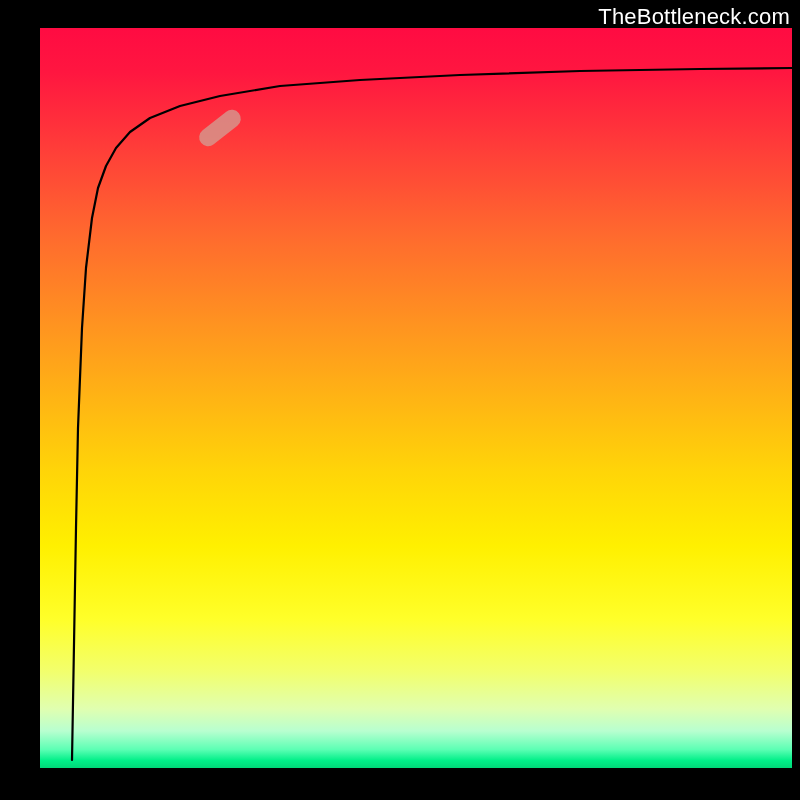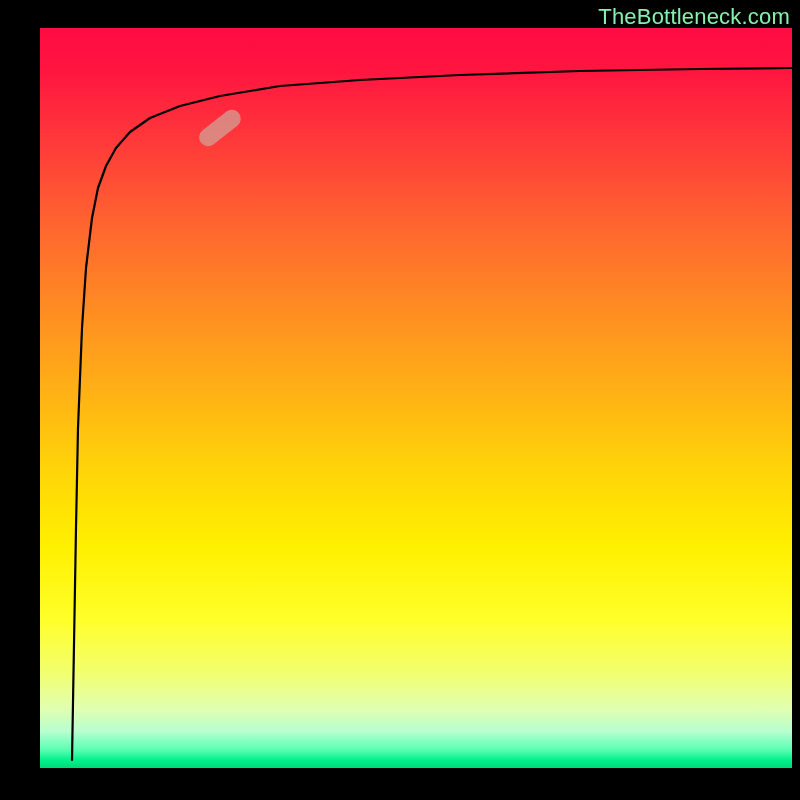--- a/index.html
+++ b/index.html
@@ -8,21 +8,21 @@
     height: 800px;
     background: #000;
     position: relative;
     font-family: Arial, Helvetica, sans-serif;
     overflow: hidden;
   }
   .watermark {
     position: absolute;
     top: 4px;
     right: 10px;
-    color: #86efac;
+    color: #ffffff;
     font-size: 22px;
     font-weight: 400;
     z-index: 10;
     letter-spacing: 0.2px;
   }
   .plot-area {
     position: absolute;
     left: 40px;
     top: 28px;
     width: 752px;

